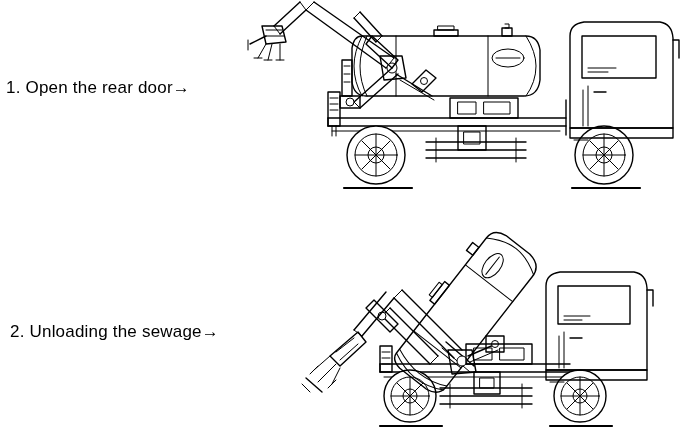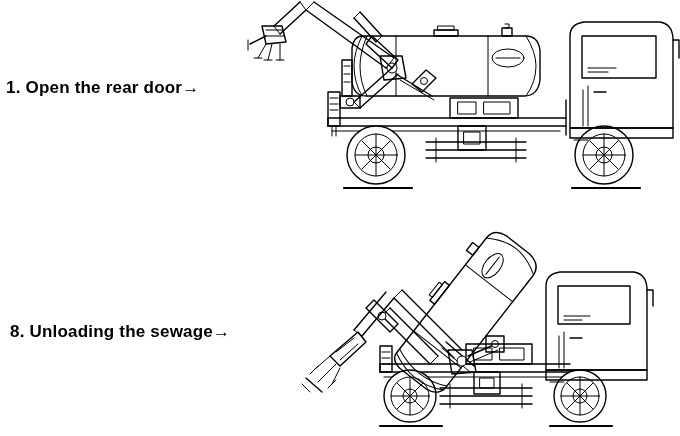--- a/index.html
+++ b/index.html
@@ -16,21 +16,20 @@
     height: 436px;
     background: #ffffff;
     overflow: hidden;
   }
   .step-label {
     position: absolute;
     font-size: 17px;
     color: #000000;
     white-space: nowrap;
     letter-spacing: 0.2px;
-    font-weight: bold;
   }
   #step1-label { left: 6px; top: 78px; }
   #step2-label { left: 10px; top: 322px; }
 
   .diagram {
     position: absolute;
   }
   #diagram-1 { left: 236px; top: 0px; width: 444px; height: 196px; }
   #diagram-2 { left: 270px; top: 206px; width: 410px; height: 230px; }
 
@@ -213,21 +212,21 @@
       </g>
 
       <g>
         <path class="ln" d="M106 60 L116 60 L116 96 L106 96 Z" fill="#ffffff"></path>
         <path class="thin" d="M108 66 L114 66 M108 74 L114 74 M108 82 L114 82"></path>
       </g>
 
     </svg>
   </div>
 
-  <div class="step-label" id="step2-label">8. Unloading the sewage→</div>
+  <div class="step-label" id="step2-label">2. Unloading the sewage→</div>
 
   <div class="diagram" id="diagram-2">
     <svg width="410" height="230" viewBox="0 0 410 230" xmlns="http://www.w3.org/2000/svg">
 
       <g>
         <path class="ln" d="M110 158 L300 158"></path>
         <path class="ln" d="M110 166 L300 166"></path>
         <path class="ln" d="M110 158 L110 166"></path>
         <path class="thin" d="M114 171 L296 171"></path>
       </g>

